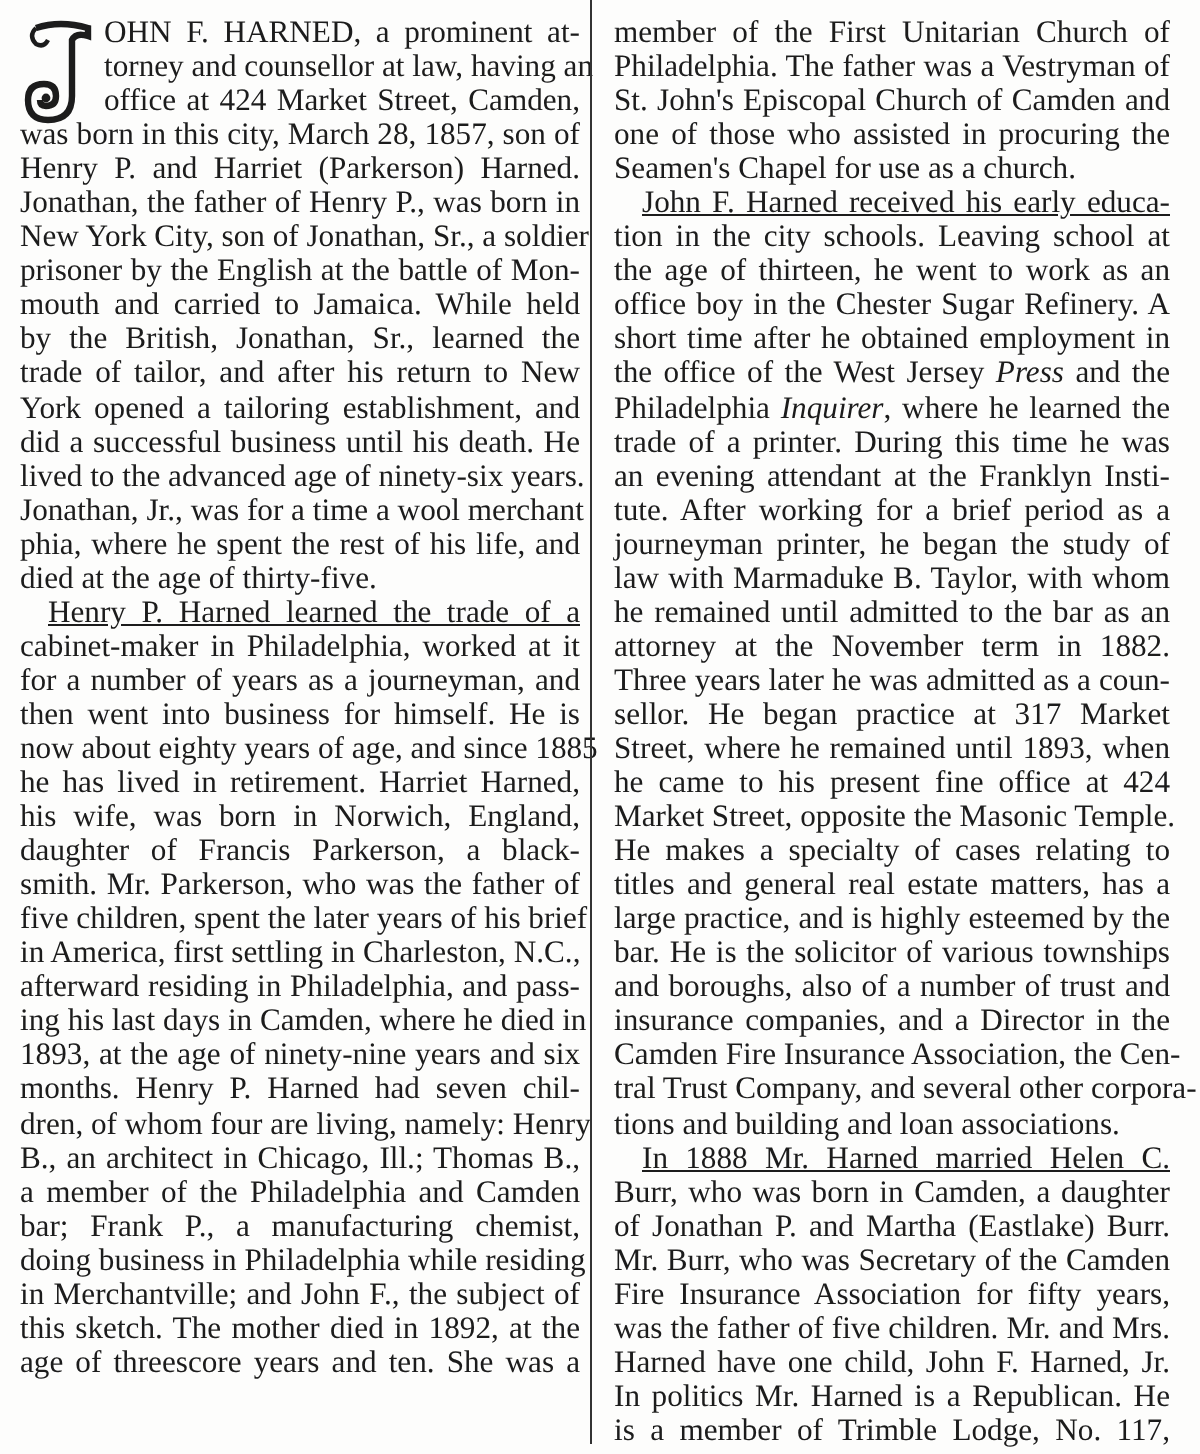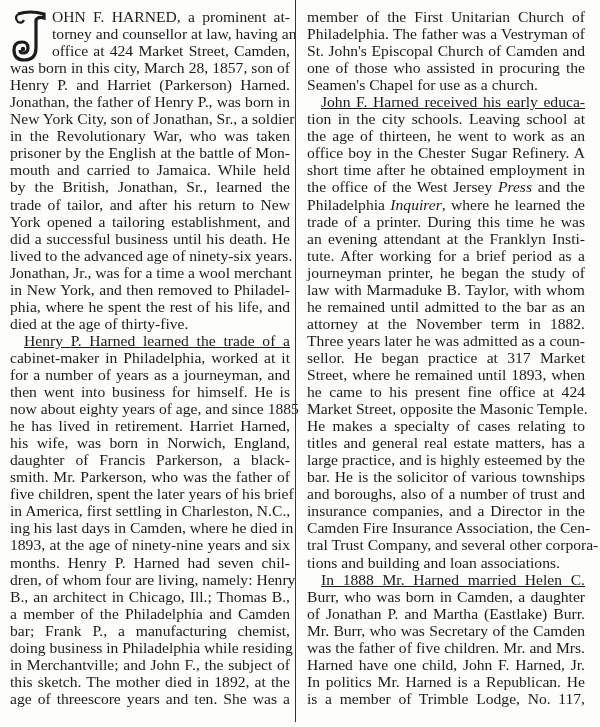--- a/index.html
+++ b/index.html
@@ -26,43 +26,42 @@
     <circle cx="11" cy="39" r="2.2" fill="#1c1c1c"></circle>
   </svg>
   <div class="col col-left" id="left-col">
       <span class="line dropcap-line">OHN F. HARNED, a prominent at-</span>
       <span class="line dropcap-line">torney and counsellor at law, having an</span>
       <span class="line dropcap-line">office at 424 Market Street, Camden,</span>
       <span class="line">was born in this city, March 28, 1857, son of</span>
       <span class="line">Henry P. and Harriet (Parkerson) Harned.</span>
       <span class="line">Jonathan, the father of Henry P., was born in</span>
       <span class="line">New York City, son of Jonathan, Sr., a soldier</span>
-      <span class="line">in the Revolutionary War, who was taken</span>
       <span class="line">prisoner by the English at the battle of Mon-</span>
       <span class="line">mouth and carried to Jamaica.  While held</span>
       <span class="line">by the British, Jonathan, Sr., learned the</span>
       <span class="line">trade of tailor, and after his return to New</span>
       <span class="line">York opened a tailoring establishment, and</span>
       <span class="line">did a successful business until his death.  He</span>
       <span class="line">lived to the advanced age of ninety-six years.</span>
       <span class="line">Jonathan, Jr., was for a time a wool merchant</span>
-      <span class="line">in New York, and then removed to Philadel-</span>
       <span class="line">phia, where he spent the rest of his life, and</span>
       <span class="line last">died at the age of thirty-five.</span>
       <span class="line indent">Henry P. Harned learned the trade of a</span>
       <span class="line">cabinet-maker in Philadelphia, worked at it</span>
       <span class="line">for a number of years as a journeyman, and</span>
       <span class="line">then went into business for himself.  He is</span>
       <span class="line">now about eighty years of age, and since 1885</span>
       <span class="line">he has lived in retirement.  Harriet Harned,</span>
       <span class="line">his wife, was born in Norwich, England,</span>
       <span class="line">daughter of Francis Parkerson, a black-</span>
       <span class="line">smith.  Mr. Parkerson, who was the father of</span>
       <span class="line">five children, spent the later years of his brief</span>
       <span class="line">in America, first settling in Charleston, N.C.,</span>
+      <span class="line">afterward residing in Philadelphia, and pass-</span>
       <span class="line">ing his last days in Camden, where he died in</span>
       <span class="line">1893, at the age of ninety-nine years and six</span>
       <span class="line">months.  Henry P. Harned had seven chil-</span>
       <span class="line">dren, of whom four are living, namely: Henry</span>
       <span class="line">B., an architect in Chicago, Ill.; Thomas B.,</span>
       <span class="line">a member of the Philadelphia and Camden</span>
       <span class="line">bar; Frank P., a manufacturing chemist,</span>
       <span class="line">doing business in Philadelphia while residing</span>
       <span class="line">in Merchantville; and John F., the subject of</span>
       <span class="line">this sketch.  The mother died in 1892, at the</span>
@@ -100,18 +99,19 @@
       <span class="line">bar.  He is the solicitor of various townships</span>
       <span class="line">and boroughs, also of a number of trust and</span>
       <span class="line">insurance companies, and a Director in the</span>
       <span class="line">Camden Fire Insurance Association, the Cen-</span>
       <span class="line">tral Trust Company, and several other corpora-</span>
       <span class="line last">tions and building and loan associations.</span>
       <span class="line indent">In 1888 Mr. Harned married Helen C.</span>
       <span class="line">Burr, who was born in Camden, a daughter</span>
       <span class="line">of Jonathan P. and Martha (Eastlake) Burr.</span>
       <span class="line">Mr. Burr, who was Secretary of the Camden</span>
+      <span class="line">Fire Insurance Association for fifty years,</span>
       <span class="line">was the father of five children.  Mr. and Mrs.</span>
       <span class="line">Harned have one child, John F. Harned, Jr.</span>
       <span class="line">In politics Mr. Harned is a Republican.  He</span>
       <span class="line">is a member of Trimble Lodge, No. 117,</span>
     </div>
 </div>
 
 </body></html>

